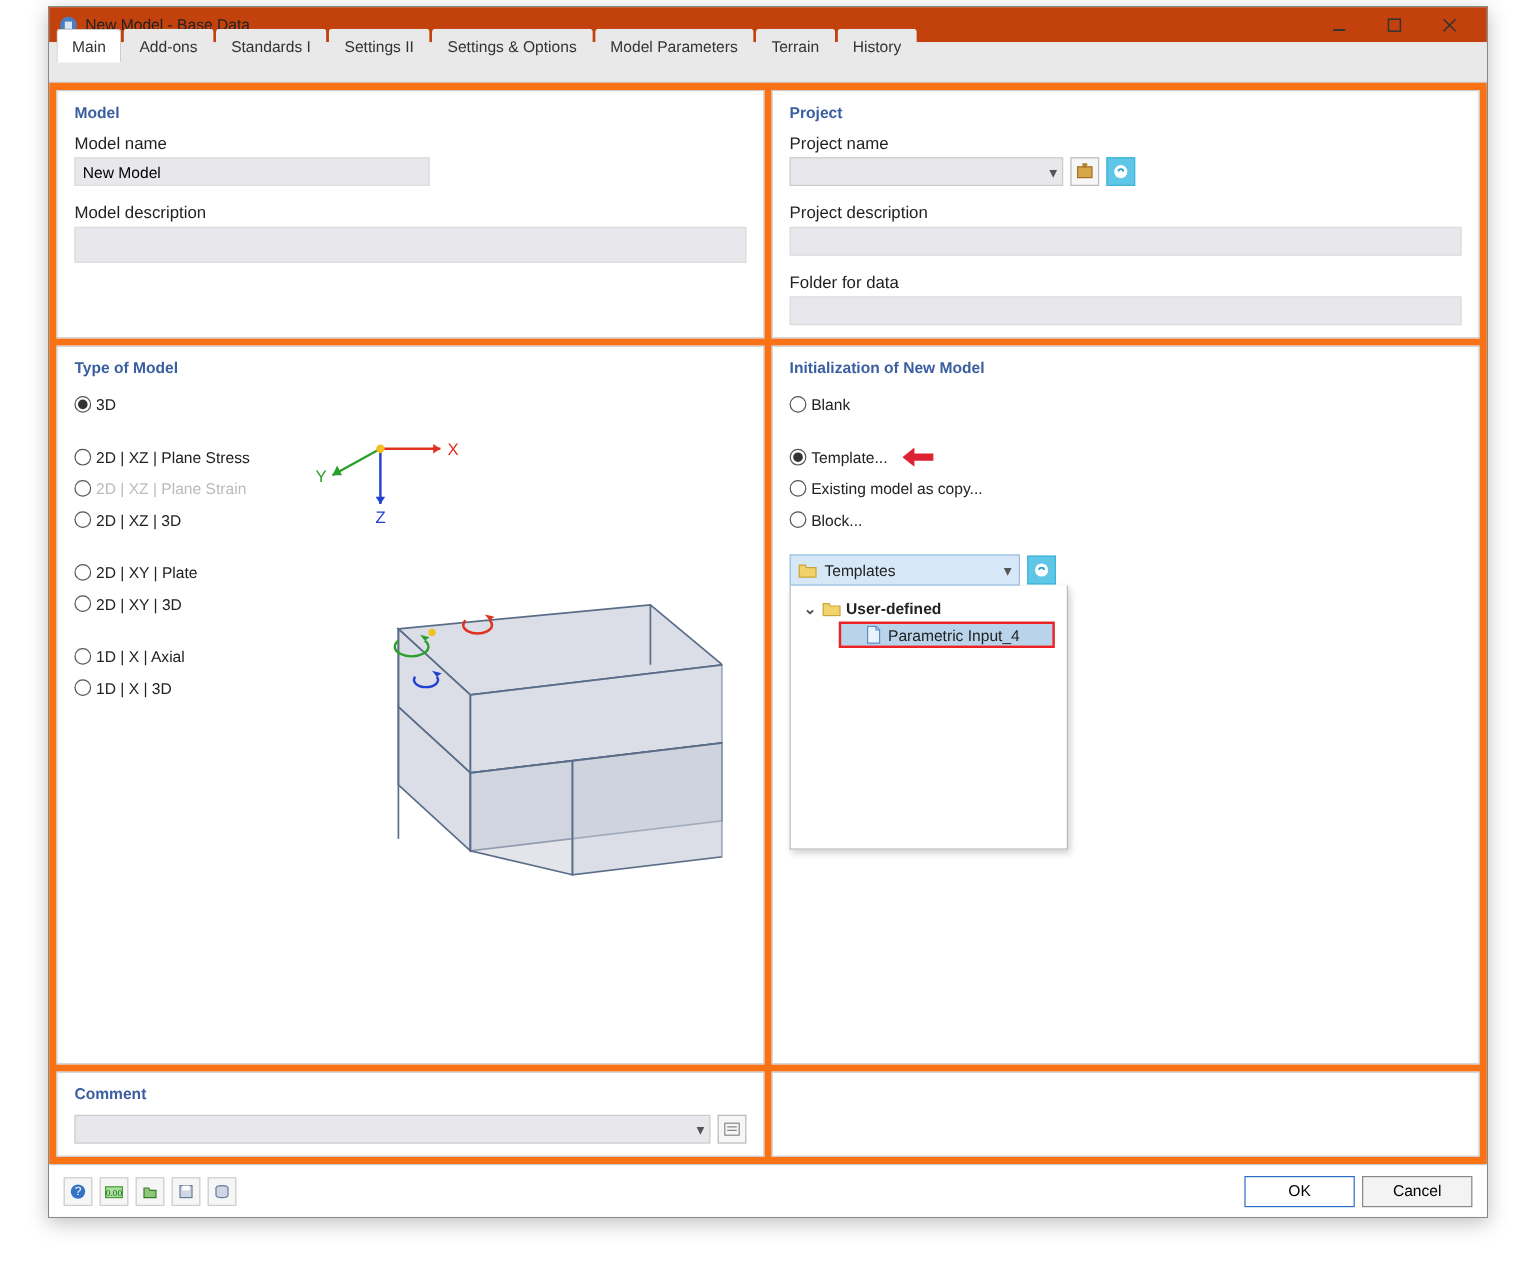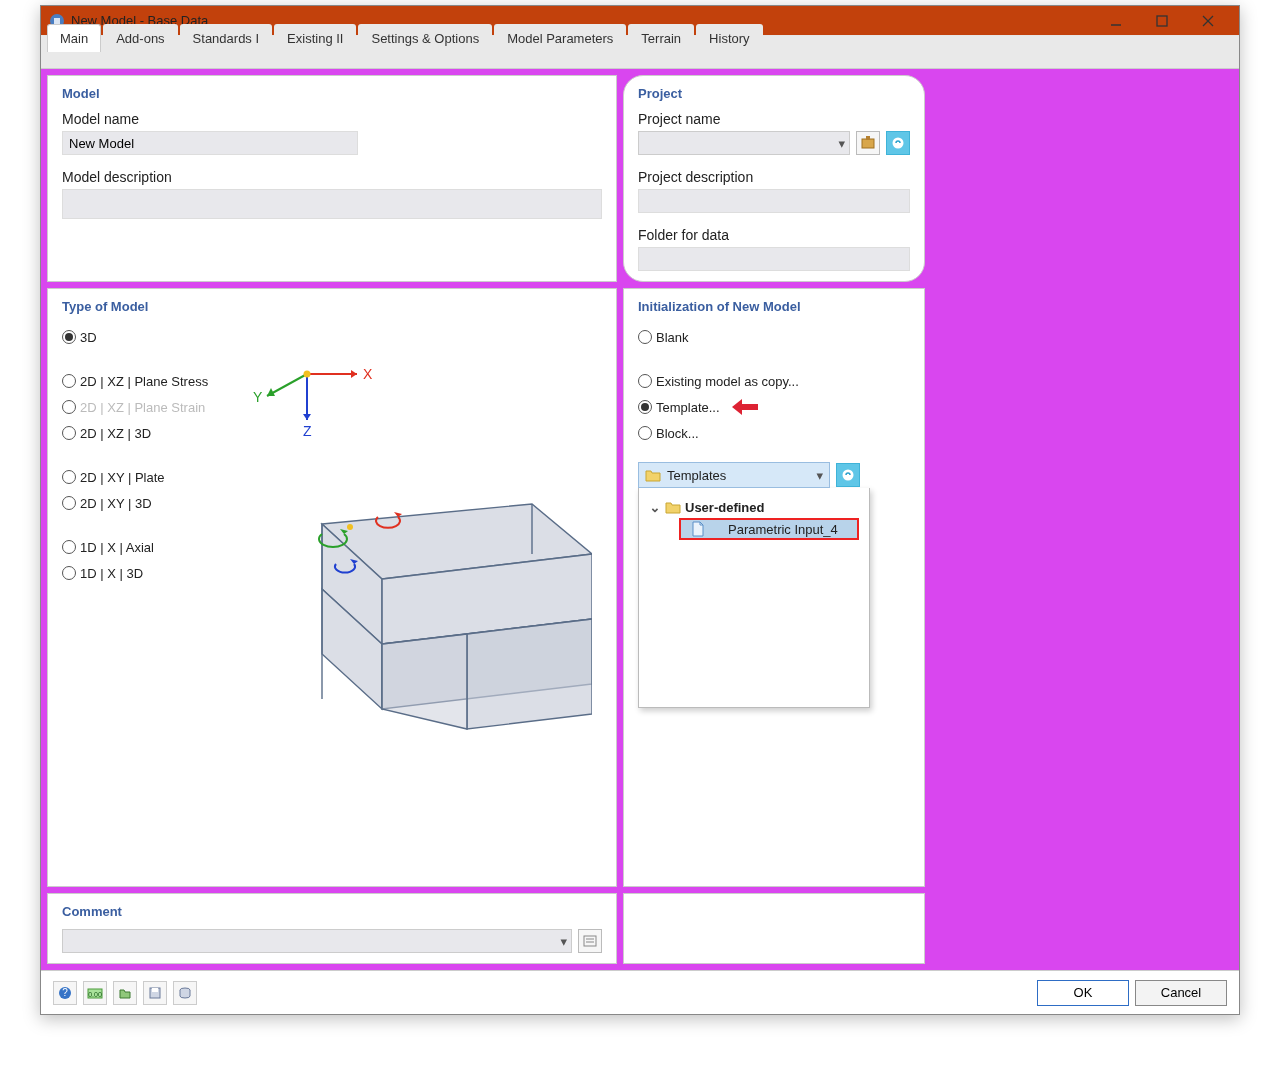--- a/index.html
+++ b/index.html
@@ -5,21 +5,21 @@
   * { box-sizing: border-box; font-family: "Segoe UI", Tahoma, sans-serif; }
   body { margin:0; background:#fff; width:1280px; height:1070px; overflow:hidden; font-size:13px; color:#222; }
   .window { width:1200px; height:1010px; margin:5px auto; background:#fff; border:1px solid #888; box-shadow:0 4px 16px rgba(0,0,0,.25); display:flex; flex-direction:column; }
   .titlebar { height:30px; display:flex; align-items:center; padding:0 8px; background:#c2410c; border-bottom:1px solid #e6e6e6;}
   .titlebar .icon { width:16px; height:16px; margin-right:6px; }
   .titlebar .title { flex:1; font-size:13px; }
   .titlebar .winbtn { width:46px; height:28px; display:flex; align-items:center; justify-content:center; color:#333;}
   .tabbar { height:30px; background:#e9e9e9; display:flex; align-items:flex-end; border-bottom:1px solid #ccc; padding:16px 6px; gap:2px;}
   .tab { padding:6px 12px; font-size:13px; color:#333; background:#e9e9e9; border:1px solid transparent; border-bottom:none; border-radius:3px 3px 0 0;}
   .tab.active { background:#fff; border-color:#ccc; font-weight:500;}
-  .content { flex:1; background:#d946ef; padding:6px; display:grid; grid-template-columns: 1fr 1fr 1fr; grid-template-rows: auto 1fr auto; gap:6px; overflow:hidden;}
+  .content { flex:1; background:#f97316; padding:6px; display:grid; grid-template-columns: 1fr 1fr; grid-template-rows: auto 1fr auto; gap:6px; overflow:hidden;}
   .panel { background:#fff; border:1px solid #ccc; padding:10px 14px; }
   .panel h3 { margin:0 0 10px 0; font-size:13px; font-weight:600; color:#3a5ea0; }
   .lbl { font-size:14px; margin-bottom:4px; display:block;}
   .txt { width:100%; height:24px; background:#e8e8ec; border:1px solid #ddd; padding:2px 6px; font-size:13px;}
   .txt.multiline { height:30px; }
   .txt.sm { width:296px; }
   .row { display:flex; align-items:center; gap:6px; }
   .combo { flex:1; height:24px; background:#e8e8ec; border:1px solid #ccc; display:flex; align-items:center; padding:0 4px;}
   .combo .caret { margin-left:auto; color:#555; }
   .iconbtn { width:24px; height:24px; border:1px solid #bbb; background:#f6f6f6; display:flex; align-items:center; justify-content:center; font-size:12px;}
@@ -32,30 +32,30 @@
   .model-left { display:flex; gap:10px; }
   .radios { flex:0 0 170px; }
   .illus { flex:1; display:flex; align-items:center; justify-content:center; padding:10px;}
   .arrow-red { width:26px; height:18px; }
   .template-combo { width:192px; height:26px; background:#d6e8f8; border:1px solid #99bde0; display:flex; align-items:center; gap:6px; padding:0 6px;}
   .template-combo .caret { margin-left:auto; color:#555;}
   .template-dropdown { width:232px; border:1px solid #bbb; border-top:none; background:#fff; box-shadow:2px 3px 6px rgba(0,0,0,.2); padding:8px 6px; height:220px;}
   .tree-row { display:flex; align-items:center; gap:4px; height:22px; padding-left:4px;}
   .tree-row .chev { width:12px; text-align:center; color:#555;}
   .tree-row.bold { font-weight:700;}
-  .tree-item-sel { margin-left:34px; height:22px; display:flex; align-items:center; gap:23px; background:#b8d3ea; border:2px solid #e22; padding:0 10px; width:180px;}
+  .tree-item-sel { margin-left:34px; height:22px; display:flex; align-items:center; gap:5px; background:#b8d3ea; border:2px solid #e22; padding:0 20px; width:180px;}
   .folder-icon { width:16px; height:14px; }
   .file-icon { width:14px; height:16px; }
   .footer { height:44px; background:#fff; border-top:1px solid #ccc; display:flex; align-items:center; padding:0 12px; gap:6px;}
   .footer .sp { flex:1;}
   .footer .btn { width:92px; height:26px; border:1px solid #888; background:#f3f3f3; font-size:13px;}
   .footer .btn.primary { border:1.5px solid #2e6dc5; background:#fff;}
   .mini { width:24px; height:24px; border:1px solid #ccc; background:#f6f6f6; display:flex; align-items:center; justify-content:center;}
   .panel-model   { grid-column:1; grid-row:1;}
-  .panel-project { grid-column:2; grid-row:1;border-radius:20px;}
+  .panel-project { grid-column:2; grid-row:1;}
   .panel-type    { grid-column:1; grid-row:2;}
   .panel-init    { grid-column:2; grid-row:2;}
   .panel-comment { grid-column:1; grid-row:3;}
   .panel-blank   { grid-column:2; grid-row:3; background:#fff; border:1px solid #ccc;}
 </style>
 </head>
 <body>
 
 <div class="window">
 
@@ -82,21 +82,21 @@
           <line x1="1" y1="1" x2="11" y2="11" stroke="#333" stroke-width="1.3"></line>
           <line x1="11" y1="1" x2="1" y2="11" stroke="#333" stroke-width="1.3"></line>
         </svg>
       </div>
   </div>
 
   <div class="tabbar">
     <div class="tab active">Main</div>
     <div class="tab">Add-ons</div>
     <div class="tab">Standards I</div>
-    <div class="tab">Existing II</div>
+    <div class="tab">Settings II</div>
     <div class="tab">Settings &amp; Options</div>
     <div class="tab">Model Parameters</div>
     <div class="tab">Terrain</div>
     <div class="tab">History</div>
   </div>
 
   <div class="content">
 
     <div class="panel panel-model">
       <h3>Model</h3>
@@ -220,29 +220,29 @@
 
     <div class="panel panel-init">
       <h3>Initialization of New Model</h3>
       <div id="init-radios">
           <div class="radioitem">
             <span class="radio"></span>
             <span>Blank</span>
           </div>
           <div class="spacer"></div>
           <div class="radioitem">
-            <span class="radio"></span>
-            <span>Existing model as copy...</span>
-          </div>
-          <div class="radioitem">
             <span class="radio checked"></span>
             <span>Template...</span>
             <svg class="arrow-red" viewBox="0 0 26 18" style="margin-left:8px">
               <path d="M26 6H10V1L0 9l10 8v-5h16z" fill="#d23"></path>
             </svg>
+          </div>
+          <div class="radioitem">
+            <span class="radio"></span>
+            <span>Existing model as copy...</span>
           </div>
           <div class="radioitem">
             <span class="radio"></span>
             <span>Block...</span>
           </div>
         </div>
       <div style="height:16px"></div>
       <div class="row" style="gap:6px;">
         <div class="template-combo">
           <svg class="folder-icon" viewBox="0 0 16 14">

